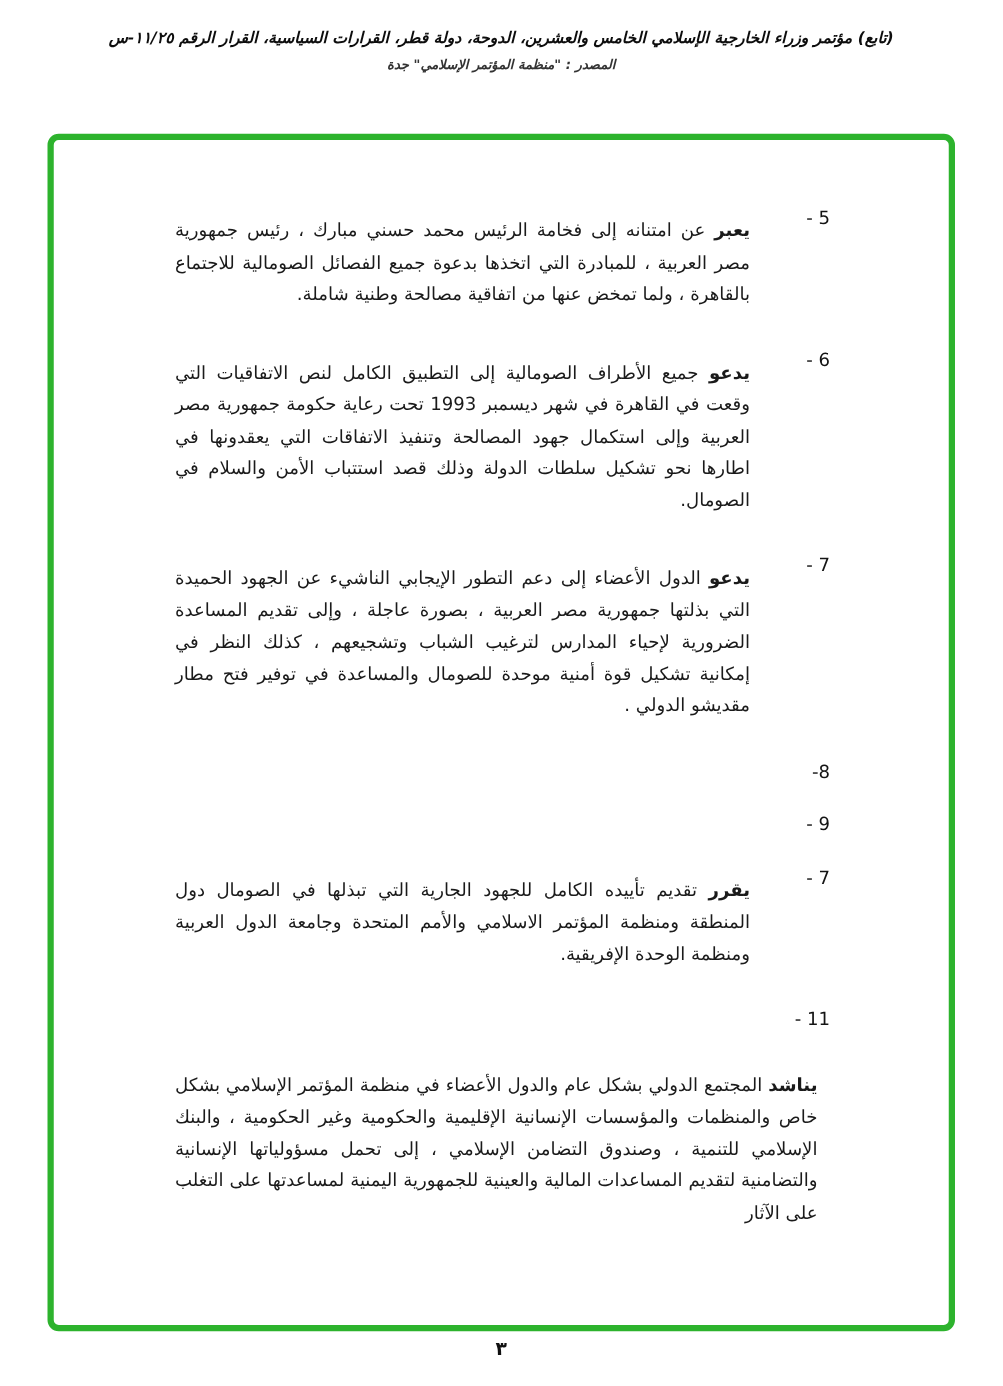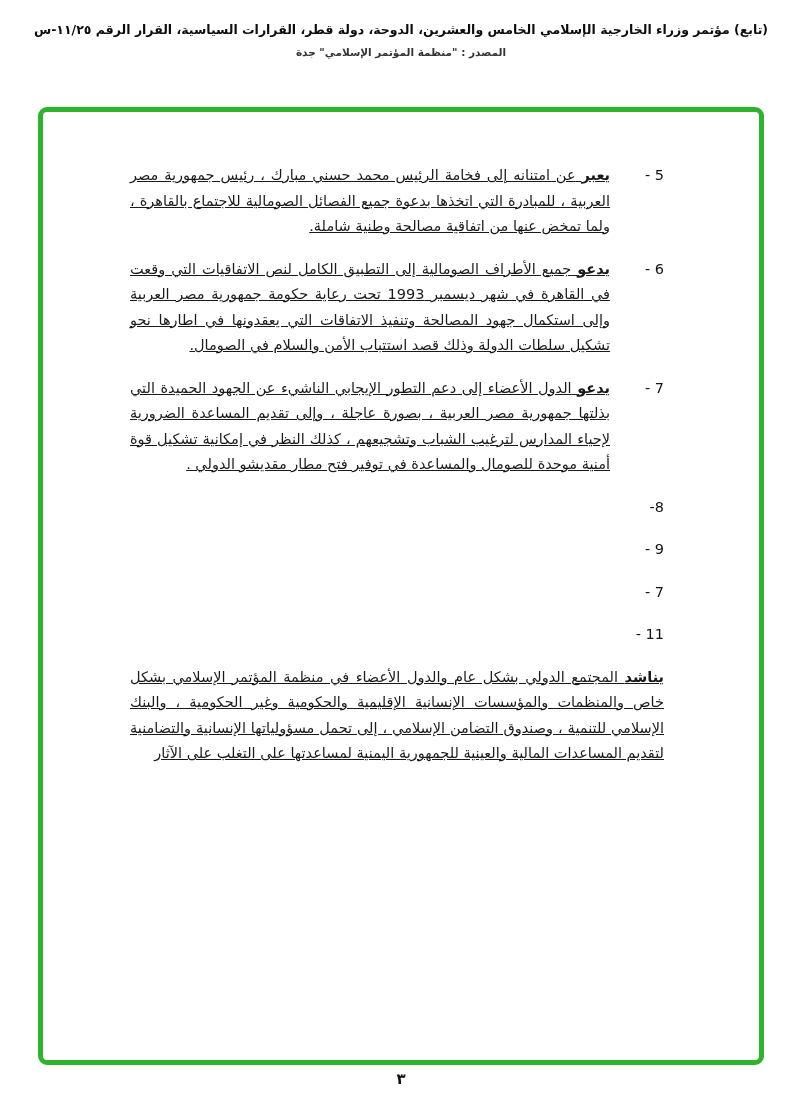--- a/index.html
+++ b/index.html
@@ -15,20 +15,21 @@
   }
 
   
   .page-header {
     position: absolute;
     top: 22px;
     left: 0;
     width: 100%;
     text-align: center;
     direction: rtl;
+    font-style: italic;
   }
   .header-line1 {
     font-size: 12.5px;
     font-weight: bold;
     color: #0d0d0d;
     letter-spacing: 0.2px;
   }
   .header-line2 {
     margin-top: 9px;
     font-size: 10.5px;
@@ -63,25 +64,24 @@
     font-size: 14.5px;
     line-height: 25.5px;
   }
   .num {
     flex: 0 0 42px;
     white-space: nowrap;
     text-align: right;
     color: #141414;
   }
   .text {
-    margin: 0;
+    margin: 10px;
     flex: 1 1 auto;
     text-align: justify;
     color: #1a1a1a;
-    text-decoration: underline;
   }
   .lead { font-weight: bold; }
 
   
   .page-number {
     position: absolute;
     top: 1070px;
     left: 0;
     width: 100%;
     text-align: center;
@@ -120,20 +120,21 @@
   <div class="item">
     <span class="num">8-</span>
   </div>
 
   <div class="item">
     <span class="num">9 -</span>
   </div>
 
   <div class="item">
     <span class="num">7 -</span>
+    <p class="text"><b class="lead">يقرر</b> <span>تقديم تأييده الكامل للجهود الجارية التي تبذلها في الصومال دول المنطقة ومنظمة المؤتمر الاسلامي والأمم المتحدة وجامعة الدول العربية ومنظمة الوحدة الإفريقية.</span></p>
   </div>
 
   <div class="item">
     <span class="num">11 -</span>
   </div>
 
   <div class="item">
     <p class="text"><b class="lead">يناشد</b> <span>المجتمع الدولي بشكل عام والدول الأعضاء في منظمة المؤتمر الإسلامي بشكل خاص والمنظمات والمؤسسات الإنسانية الإقليمية والحكومية وغير الحكومية ، والبنك الإسلامي للتنمية ، وصندوق التضامن الإسلامي ، إلى تحمل مسؤولياتها الإنسانية والتضامنية لتقديم المساعدات المالية والعينية للجمهورية اليمنية لمساعدتها على التغلب على الآثار</span></p>
   </div>
 

